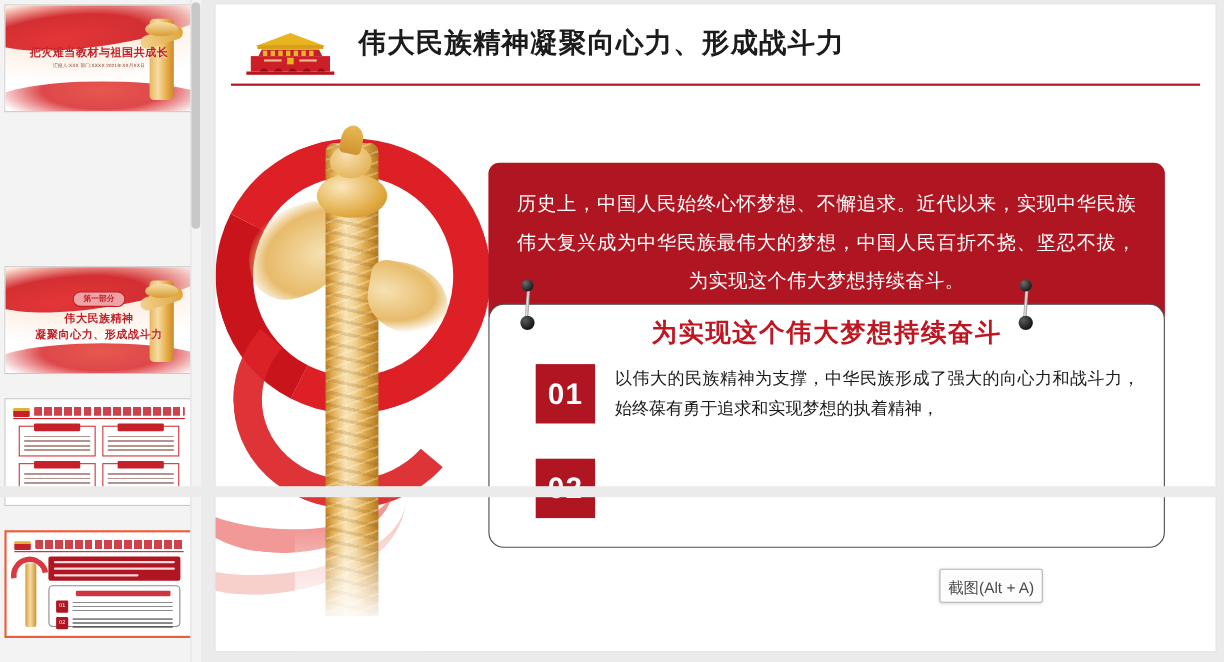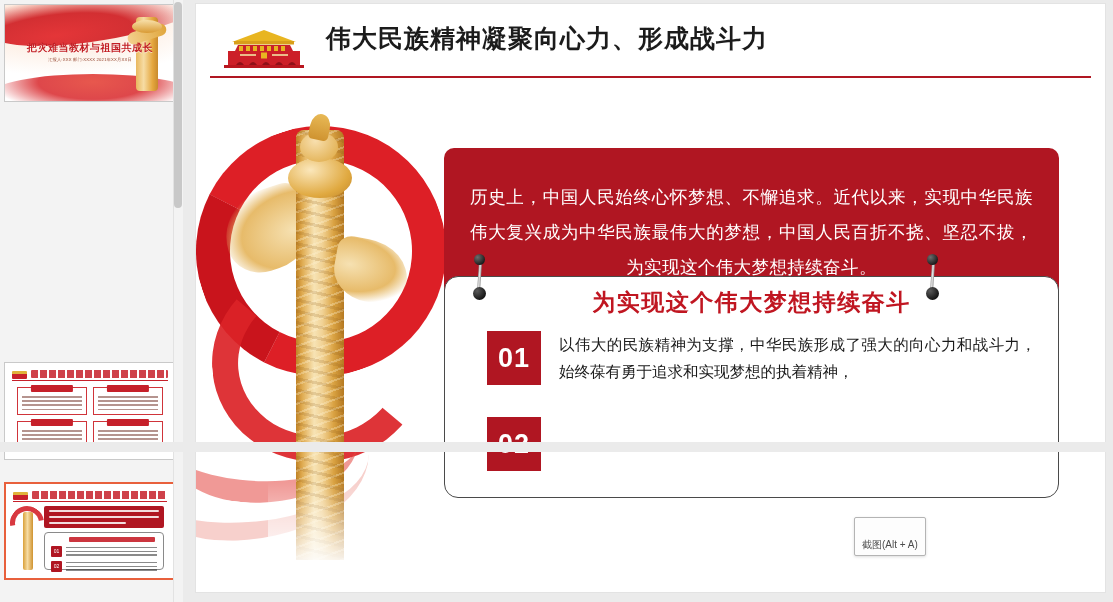--- a/index.html
+++ b/index.html
@@ -283,21 +283,21 @@
   #art .fade {
     position: absolute; left: 80px; bottom: 0; width: 120px; height: 110px;
     background: linear-gradient(180deg, rgba(255,255,255,0), #fff 78%);
   }
 
   
   #quote-box {
     position: absolute; left: 248px; top: 144px; right: 46px;
     background: #b01622;
     border-radius: 10px;
-    padding: 32px 26px 22px;
+    padding: 20px 26px 22px;
     color: #fff;
   }
   #quote-text {
     font-size: 17.5px; line-height: 2.0;
     text-align: justify; text-align-last: center;
     letter-spacing: .4px;
     font-weight: 500;
   }
 
   
@@ -356,22 +356,22 @@
     text-align: justify;
     padding-top: 1px;
   }
 
   
   #tooltip {
     position: absolute; left: 658px; top: 513px;
     background: #fdfdfd;
     border: 1px solid #b4b4b4;
     border-radius: 2px;
-    padding: 20px 7px 3px;
-    font-size: 10px; color: #4b4b4b;
+    padding: 8px 7px 3px;
+    font-size: 14px; color: #4b4b4b;
     box-shadow: 0 1px 3px rgba(0,0,0,.14);
     white-space: nowrap;
     z-index: 20;
   }
 
   
   #bottom-strip {
     position: absolute; left: 0; bottom: 0; width: 1113px; height: 10px;
     background: #ebebeb;
   }
@@ -388,20 +388,31 @@
         <div class="ribbon-top"></div>
         <div class="clouds"></div>
         <div class="ribbon-bottom"></div>
         <div class="pillar"></div>
       </div>
       <div class="t-title" style="top:36px; font-size:10px;">把灾难当教材与祖国共成长</div>
       <div class="t-sub" style="top:52px;">汇报人:XXX  部门:XXXX    2021年XX月XX日</div>
     </div>
 
 
+    <div class="thumb" style="top:242px;">
+      <div class="tbg">
+        <div class="ribbon-top"></div>
+        <div class="clouds"></div>
+        <div class="ribbon-bottom"></div>
+        <div class="pillar"></div>
+      </div>
+      <div style="position:absolute;left:50%;top:22px;transform:translateX(-50%);border:1px solid #c21e24;border-radius:9px;padding:1px 9px;color:#c21e24;font-size:7px;font-weight:bold;background:rgba(255,255,255,.55);">第一部分</div>
+      <div class="t-title" style="top:40px;font-size:10px;">伟大民族精神</div>
+      <div class="t-title" style="top:54px;font-size:10px;">凝聚向心力、形成战斗力</div>
+    </div>
 
     <div class="thumb" style="top:362px;">
       <div class="t-head">
         <div class="gate"></div>
         <div class="htxt"></div>
       </div>
       <div class="t-grid">
         <div class="t-card">
             <div class="cap"></div>
             <div class="body"></div>

